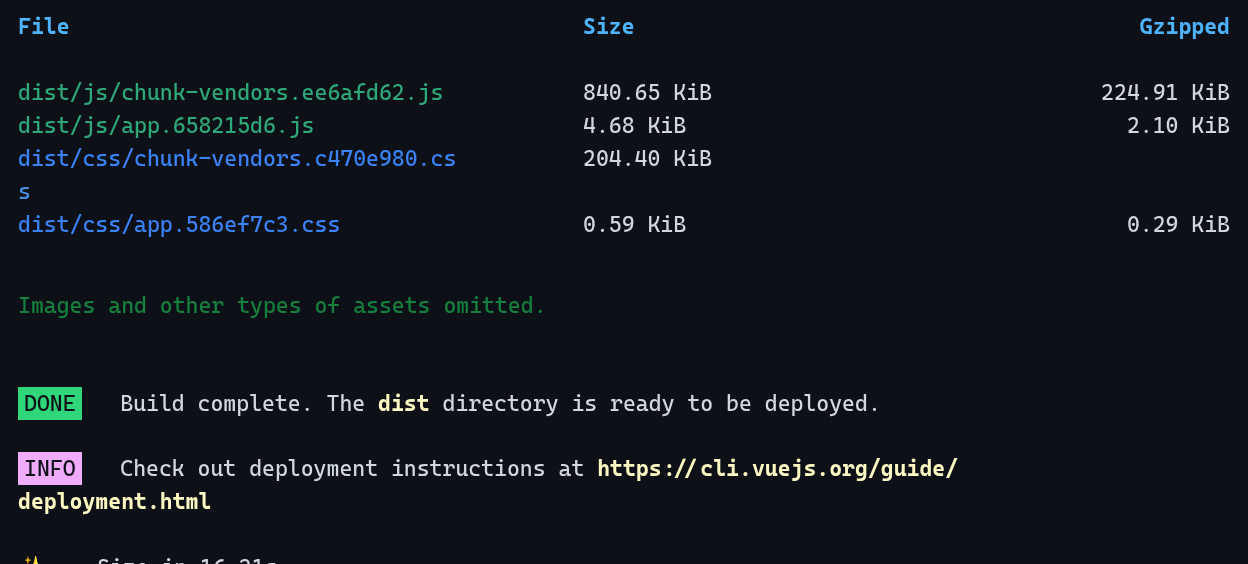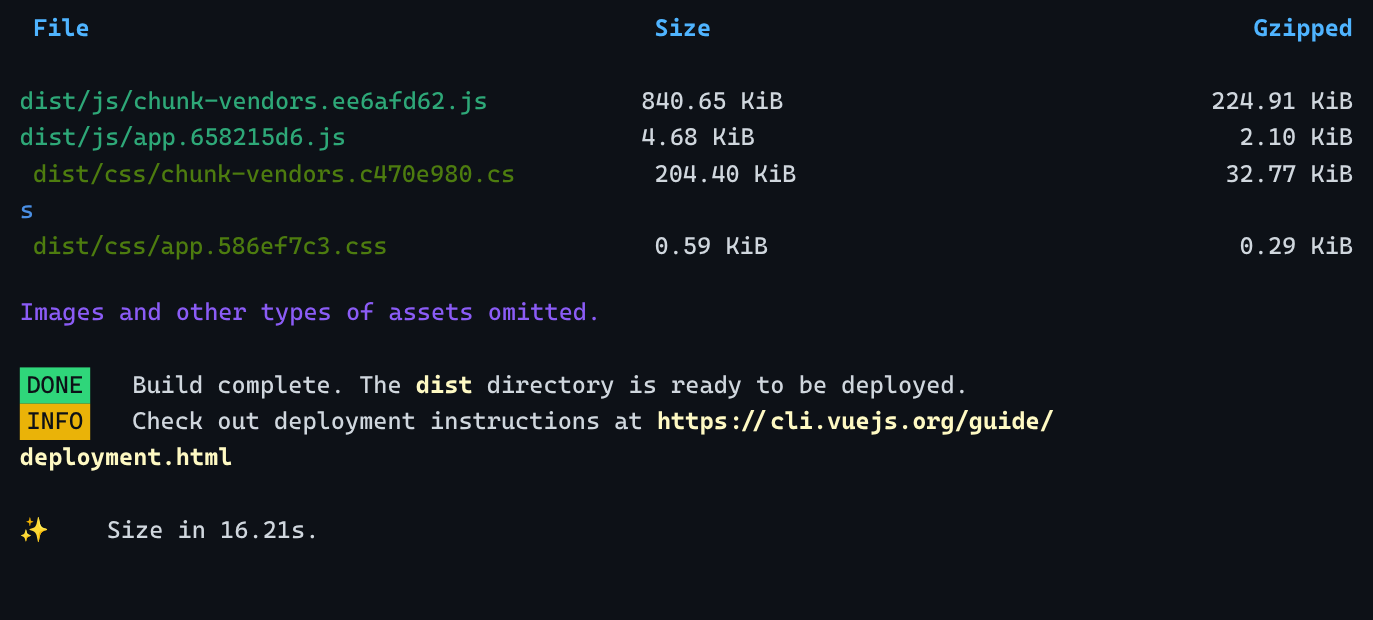--- a/index.html
+++ b/index.html
@@ -12,49 +12,49 @@
       padding: 10px 18px;
       width: 1248px;
       height: 564px;
       overflow: hidden;
     }
     .header-row {
       display: flex;
       color: #4fb4ff;
       font-weight: bold;
       margin-bottom: 33px;
-      margin-left: 12px;
     }
     .col-file { width: 565px; flex-shrink: 0; }
     .col-size { width: 355px; flex-shrink: 0; }
     .col-gzip { flex: 1; text-align: right; }
     .data-row {
       display: flex;
     }
     .file-js { color: #2ea878; }
-    .file-css { color: #4d7c0f; margin-left: 12px; }
+    .file-css { color: #3b82f6; }
     .size-val { color: #d0d7de; }
     .css-wrap {
       color: #4a8fe4;
     }
     .omitted {
-      color: #8b5cf6;
-      margin-top: 27px;
+      color: #15803d;
+      margin-top: 48px;
     }
     .status-block {
       margin-top: 33px;
     }
     .badge {
       display: inline-block;
       color: #0d1117;
       padding: 0 6px;
       font-weight: 500;
+      margin-top: 32px;
     }
     .badge-done { background: #2fd67a; }
-    .badge-info { background: #eab308; }
+    .badge-info { background: #f0abfc; }
     .txt-white { color: #d0d7de; }
     .txt-cyan { color: #fef9c3; font-weight: bold; }
     .line2-wrap { line-height: 1.5; }
     .sparkle-line {
       margin-top: 33px;
     }
     .sparkle { color: #f0c060; }
   </style>
 </head>
 <body>
@@ -72,21 +72,20 @@
       <div class="col-gzip size-val">224.91 KiB</div>
     </div>
     <div class="data-row">
       <div class="col-file file-js">dist/js/app.658215d6.js</div>
       <div class="col-size size-val">4.68 KiB</div>
       <div class="col-gzip size-val">2.10 KiB</div>
     </div>
     <div class="data-row">
       <div class="col-file file-css">dist/css/chunk-vendors.c470e980.cs</div>
       <div class="col-size size-val">204.40 KiB</div>
-      <div class="col-gzip size-val">32.77 KiB</div>
     </div>
     <div class="data-row">
       <div class="col-file css-wrap">s</div>
     </div>
     <div class="data-row">
       <div class="col-file file-css">dist/css/app.586ef7c3.css</div>
       <div class="col-size size-val">0.59 KiB</div>
       <div class="col-gzip size-val">0.29 KiB</div>
     </div>
   </div>

